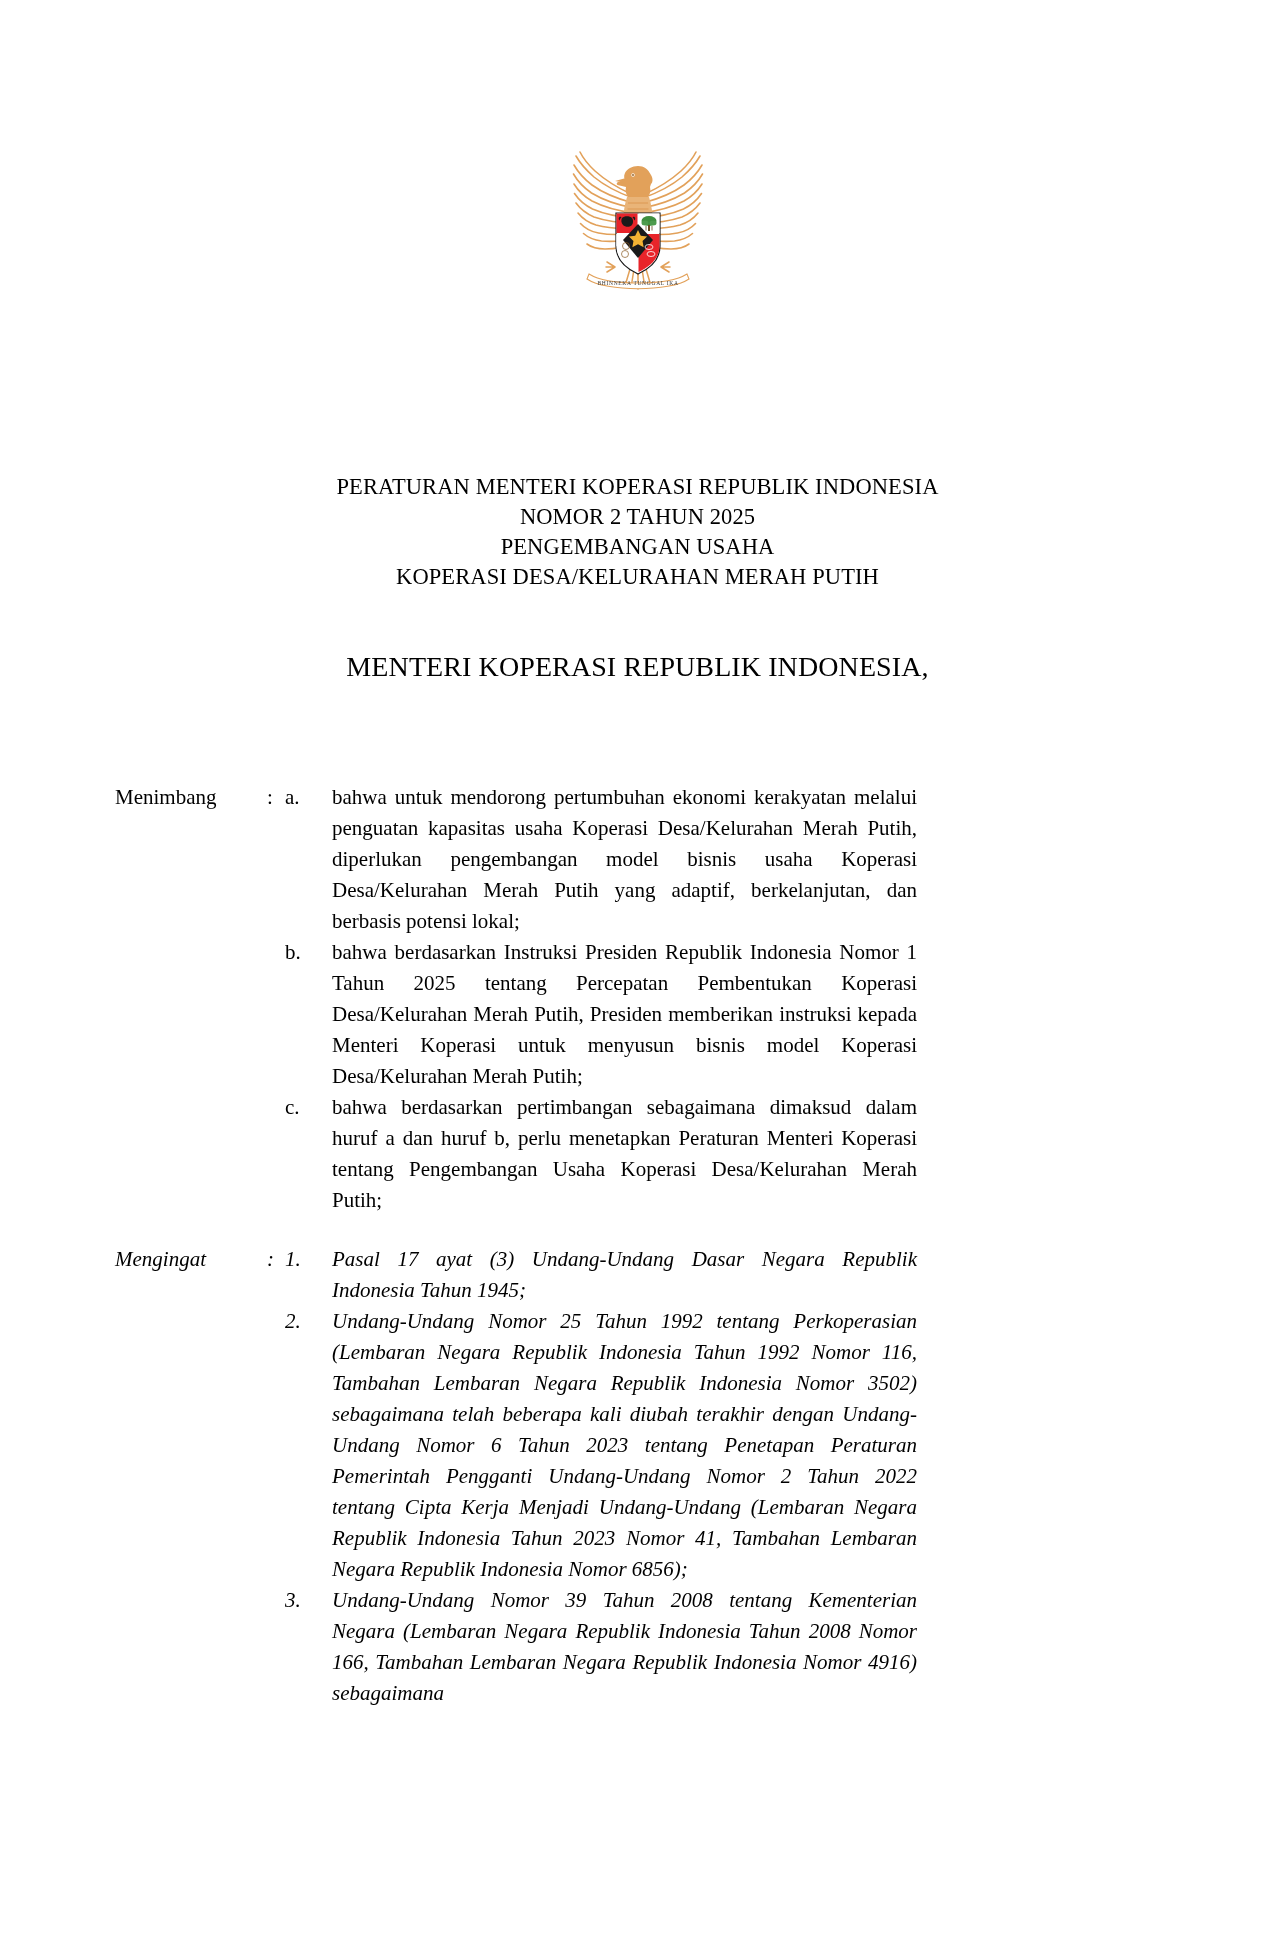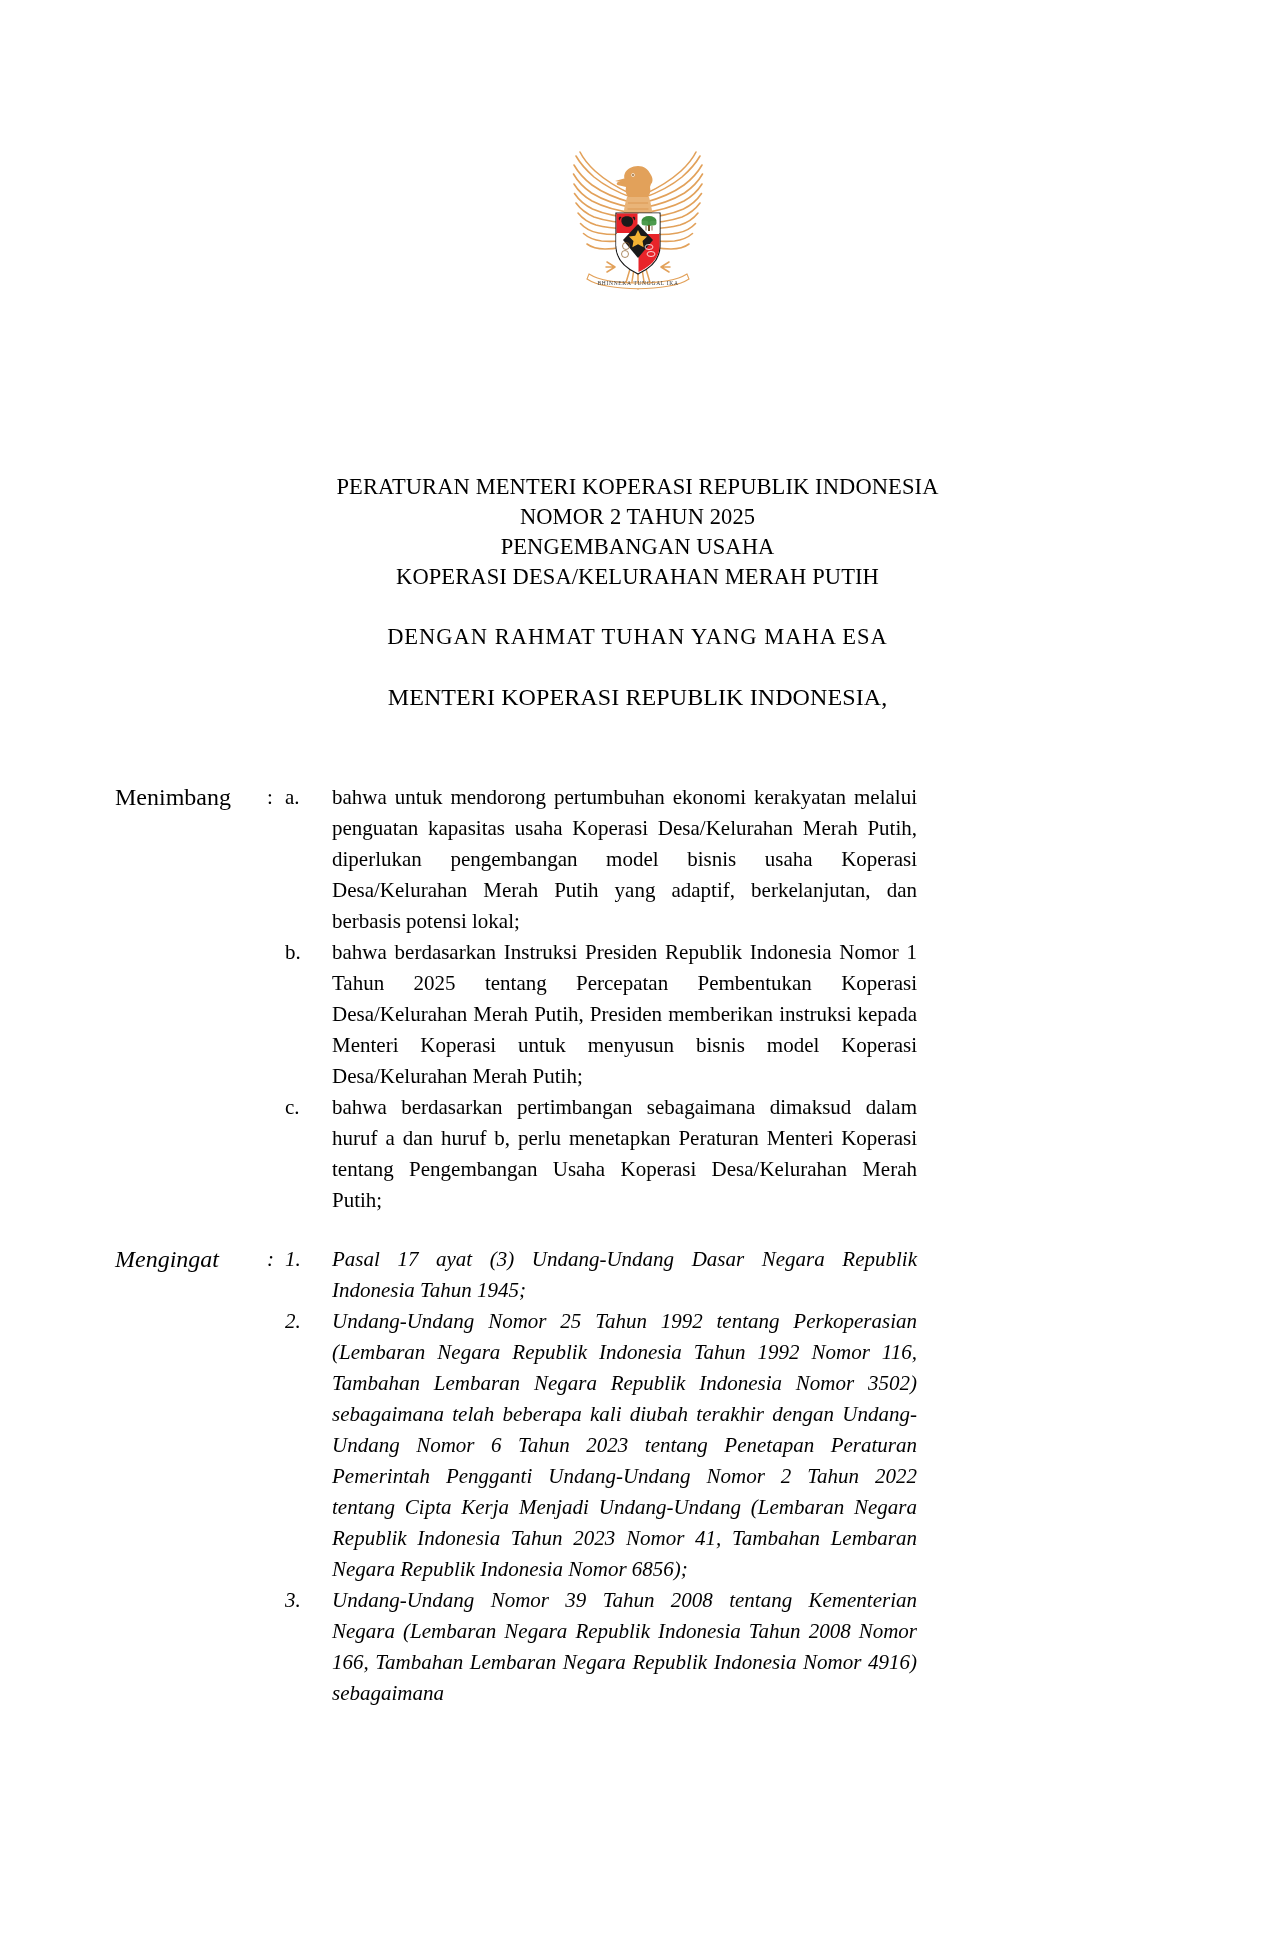--- a/index.html
+++ b/index.html
@@ -50,21 +50,21 @@
   .spacer-line {
     height: 30px;
   }
   .subtitle-line {
     font-size: 22.5px;
     line-height: 30px;
     letter-spacing: 1.0px;
     white-space: nowrap;
   }
   .subtitle-line2 {
-    font-size: 24px;
+    font-size: 28px;
     line-height: 30px;
     letter-spacing: 0.1px;
     white-space: nowrap;
     text-align: center;
   }
 
   
   .body-block {
     position: absolute;
     left: 115px;
@@ -76,21 +76,21 @@
     align-items: flex-start;
     width: 802px;
   }
   .clause + .clause {
     margin-top: 28px;
     font-style: italic;
   }
   .clause-label {
     width: 152px;
     flex: 0 0 152px;
-    font-size: 24px;
+    font-size: 21px;
     line-height: 31px;
   }
   .clause-colon {
     width: 18px;
     flex: 0 0 18px;
     font-size: 21px;
     line-height: 31px;
   }
   .clause-items {
     flex: 1 1 auto;
@@ -241,21 +241,20 @@
       </g>
     </svg>
   </div>
 
   <div class="title-block">
     <div class="title-line">PERATURAN MENTERI KOPERASI REPUBLIK INDONESIA</div>
     <div class="title-line">NOMOR 2 TAHUN 2025</div>
     <div class="title-line">PENGEMBANGAN USAHA</div>
     <div class="title-line">KOPERASI DESA/KELURAHAN MERAH PUTIH</div>
     <div class="spacer-line"></div>
-    <div class="subtitle-line">DENGAN RAHMAT TUHAN YANG MAHA ESA</div>
     <div class="spacer-line"></div>
     <div class="subtitle-line2">MENTERI KOPERASI REPUBLIK INDONESIA,</div>
   </div>
 
   <div class="body-block">
 
     <div class="clause">
       <div class="clause-label">Menimbang</div>
       <div class="clause-colon">:</div>
       <div class="clause-items">

